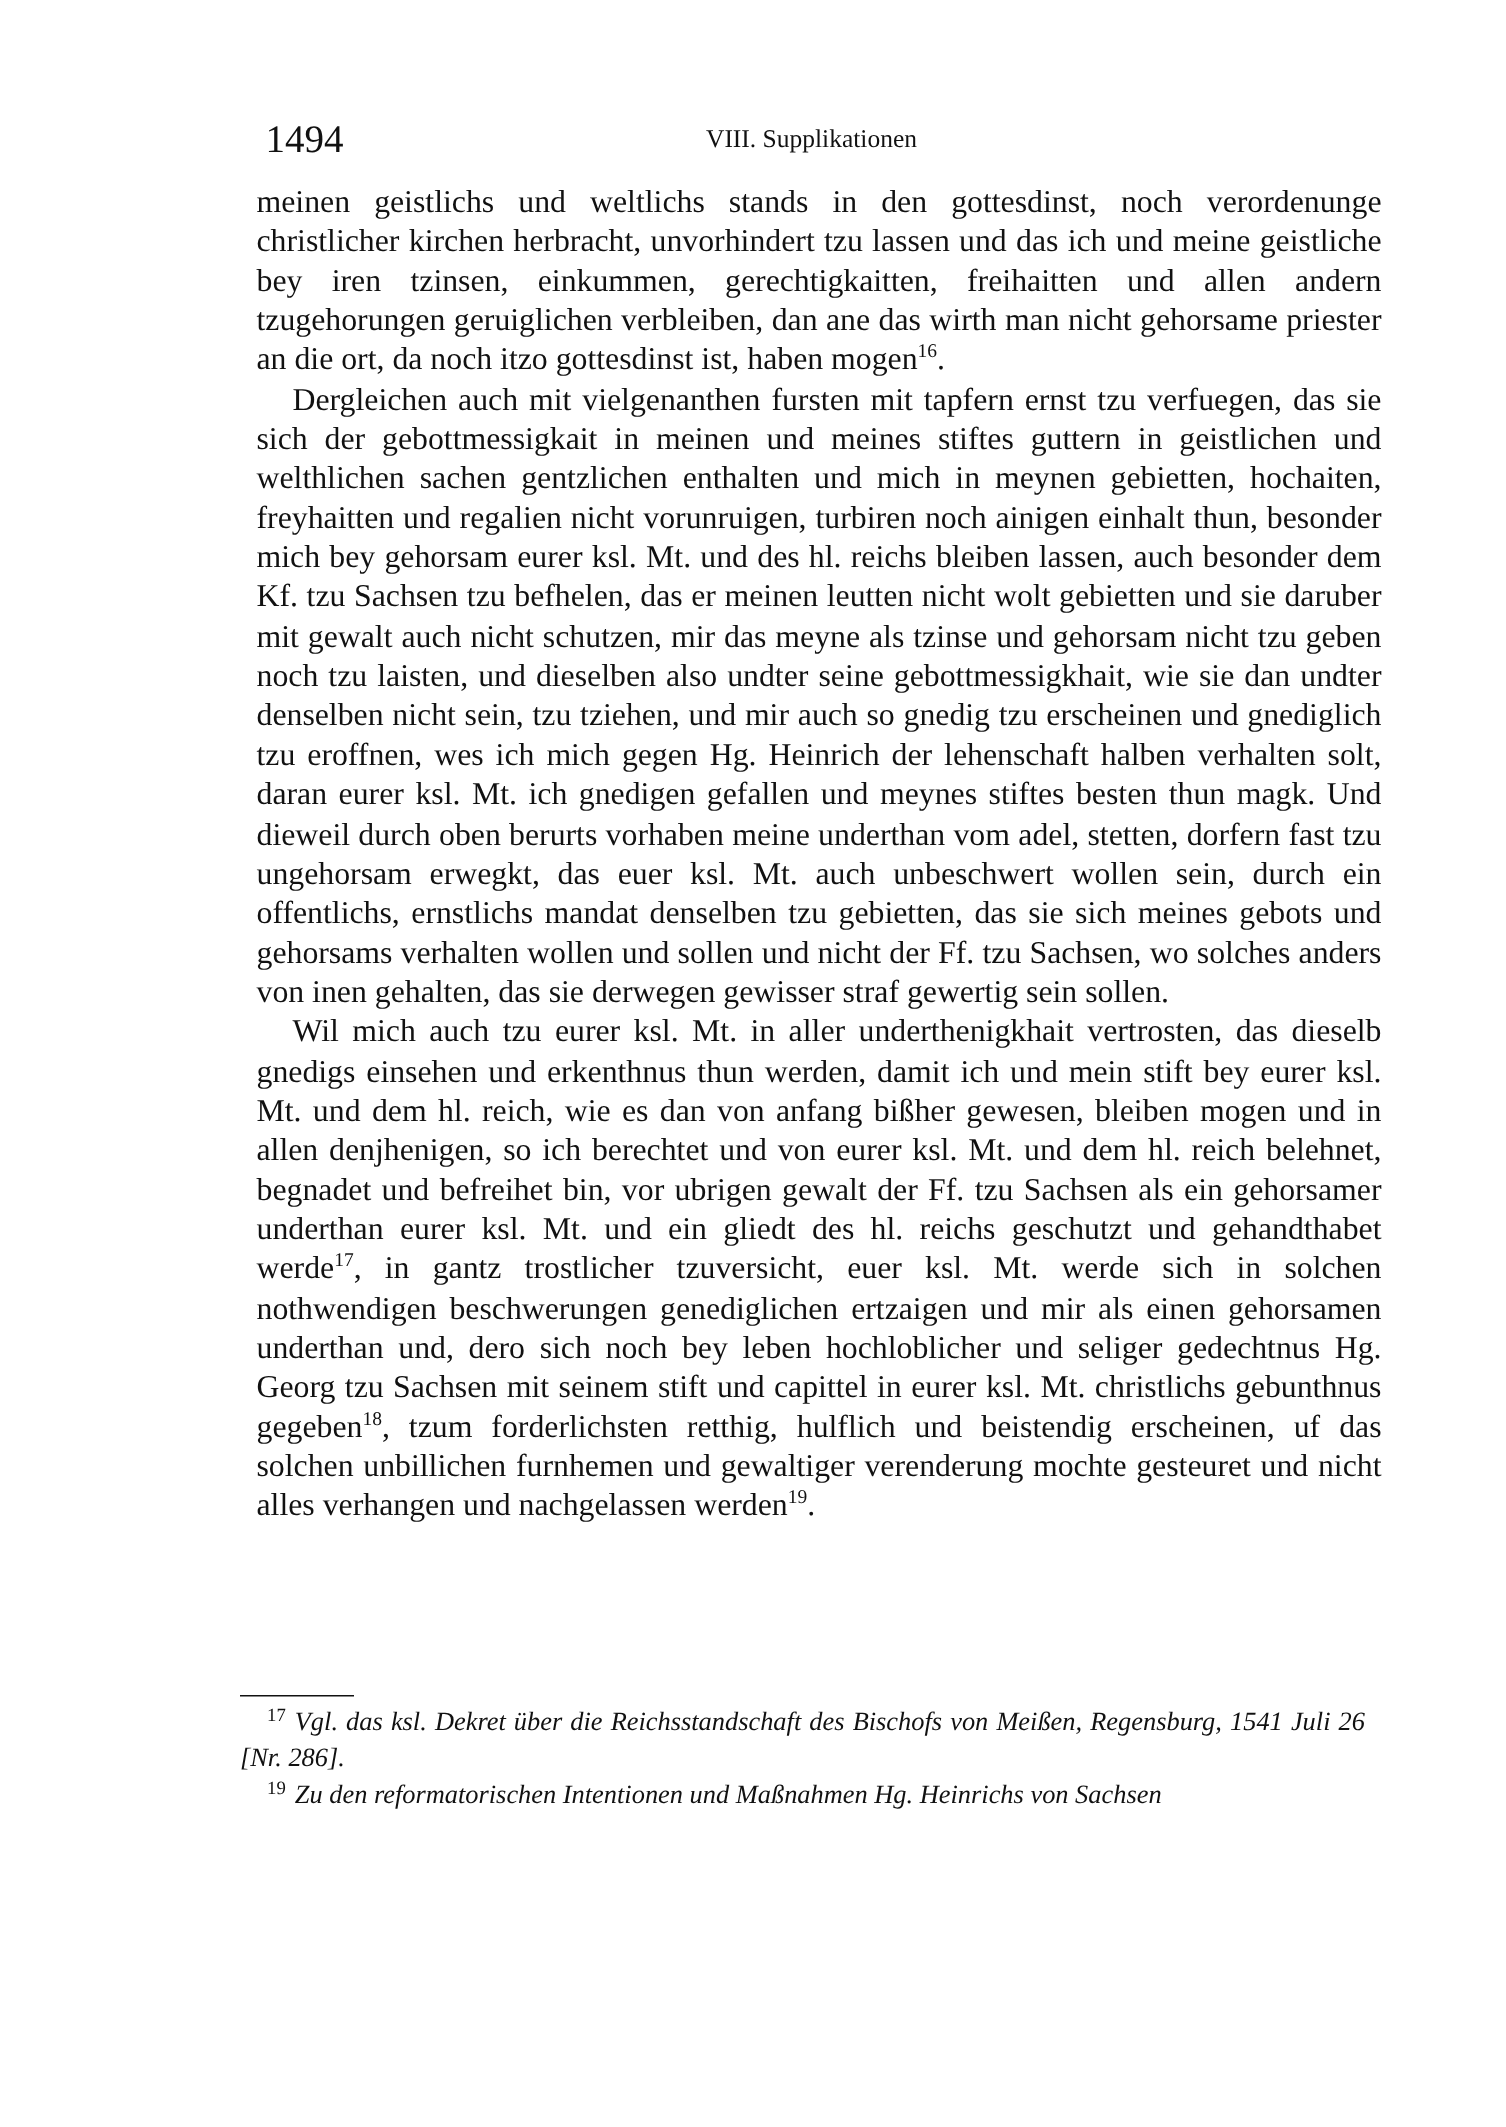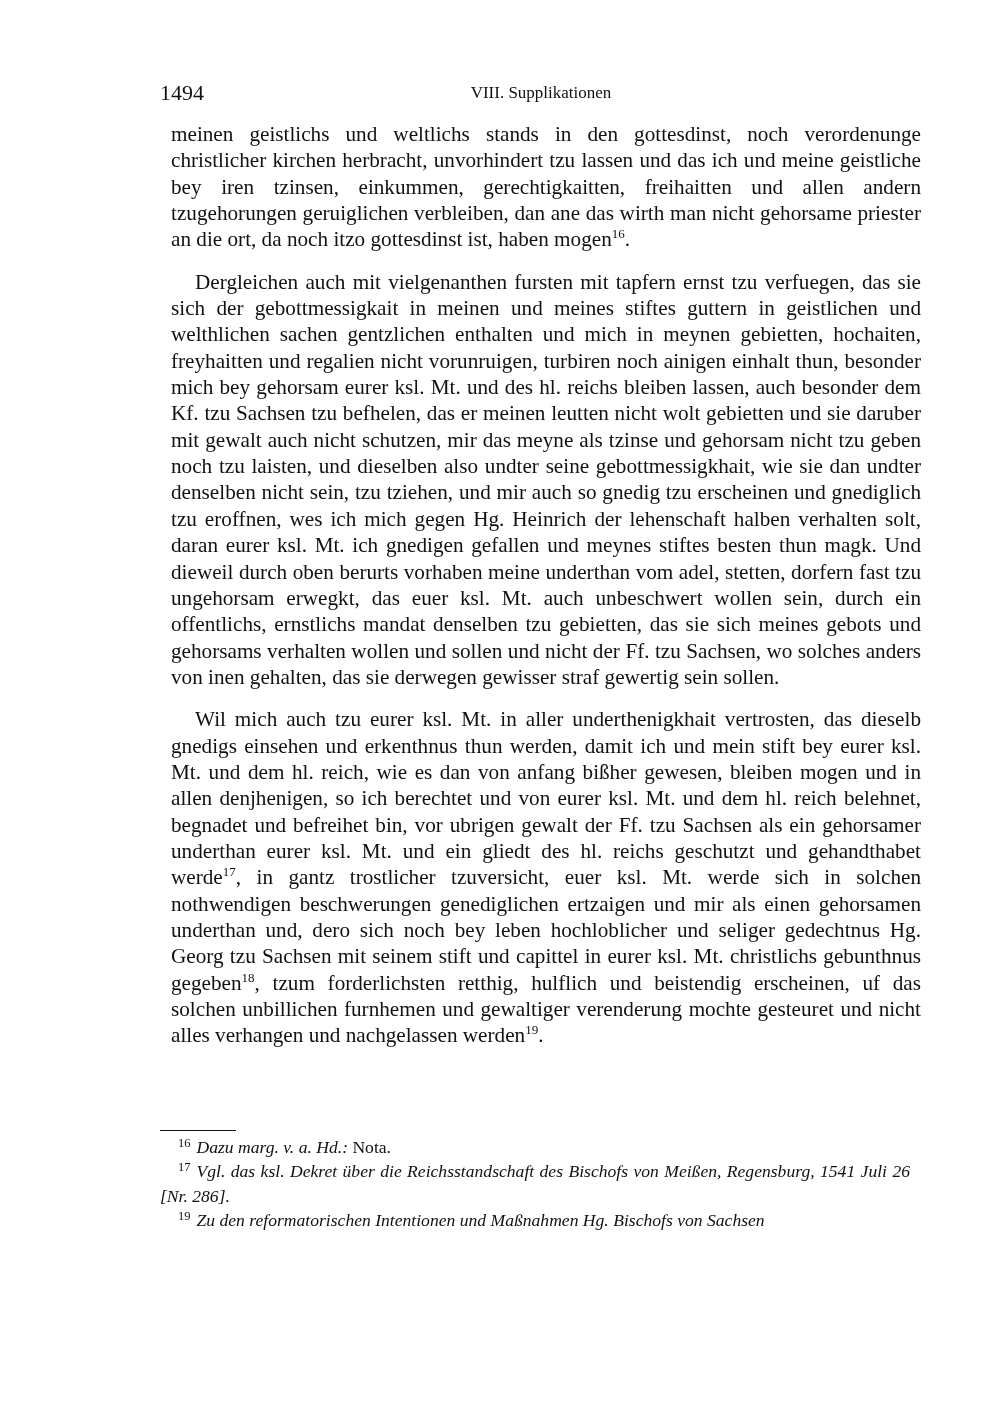--- a/index.html
+++ b/index.html
@@ -19,23 +19,23 @@
       position: absolute;
       left: 160px;
       top: 78px;
       width: 750px;
       height: 30px;
       font-size: 22px;
       line-height: 30px;
     }
     .page-number {
       position: absolute;
-      left: 0;
+      left: 17px;
       top: 0;
-      font-size: 22px;
+      font-size: 26px;
     }
     .running-title {
       position: absolute;
       left: 0;
       right: 0;
       top: 0;
       text-align: center;
       font-size: 17px;
       padding-left: 12px;
     }
@@ -49,21 +49,21 @@
       text-align: justify;
       hyphens: none;
     }
     .body-text p {
       margin: 0;
     }
     .body-text p.indent {
       text-indent: 24px;
     }
     .body-text p + p {
-      margin-top: 16px;
+      margin-top: 0;
     }
     sup {
       font-size: 13px;
       line-height: 0;
       vertical-align: 8px;
     }
     .footnote-rule {
       position: absolute;
       left: 160px;
       top: 1130px;
@@ -108,16 +108,15 @@
 
 <div class="body-text">
   <p><span>meinen geistlichs und weltlichs stands in den gottesdinst, noch verordenunge christlicher kirchen herbracht, unvorhindert tzu lassen und das ich und meine geistliche bey iren tzinsen, einkummen, gerechtigkaitten, freihaitten und allen andern tzugehorungen geruiglichen verbleiben, dan ane das wirth man nicht gehorsame priester an die ort, da noch itzo gottesdinst ist, haben mogen</span><sup>16</sup><span>.</span></p>
   <p class="indent"><span>Dergleichen auch mit vielgenanthen fursten mit tapfern ernst tzu verfuegen, das sie sich der gebottmessigkait in meinen und meines stiftes guttern in geistlichen und welthlichen sachen gentzlichen enthalten und mich in meynen gebietten, hochaiten, freyhaitten und regalien nicht vorunruigen, turbiren noch ainigen einhalt thun, besonder mich bey gehorsam eurer ksl. Mt. und des hl. reichs bleiben lassen, auch besonder dem Kf. tzu Sachsen tzu befhelen, das er meinen leutten nicht wolt gebietten und sie daruber mit gewalt auch nicht schutzen, mir das meyne als tzinse und gehorsam nicht tzu geben noch tzu laisten, und dieselben also undter seine gebottmessigkhait, wie sie dan undter denselben nicht sein, tzu tziehen, und mir auch so gnedig tzu erscheinen und gnediglich tzu eroffnen, wes ich mich gegen Hg. Heinrich der lehenschaft halben verhalten solt, daran eurer ksl. Mt. ich gnedigen gefallen und meynes stiftes besten thun magk. Und dieweil durch oben berurts vorhaben meine underthan vom adel, stetten, dorfern fast tzu ungehorsam erwegkt, das euer ksl. Mt. auch unbeschwert wollen sein, durch ein offentlichs, ernstlichs mandat denselben tzu gebietten, das sie sich meines gebots und gehorsams verhalten wollen und sollen und nicht der Ff. tzu Sachsen, wo solches anders von inen gehalten, das sie derwegen gewisser straf gewertig sein sollen.</span></p>
   <p class="indent"><span>Wil mich auch tzu eurer ksl. Mt. in aller underthenigkhait vertrosten, das dieselb gnedigs einsehen und erkenthnus thun werden, damit ich und mein stift bey eurer ksl. Mt. und dem hl. reich, wie es dan von anfang bißher gewesen, bleiben mogen und in allen denjhenigen, so ich berechtet und von eurer ksl. Mt. und dem hl. reich belehnet, begnadet und befreihet bin, vor ubrigen gewalt der Ff. tzu Sachsen als ein gehorsamer underthan eurer ksl. Mt. und ein gliedt des hl. reichs geschutzt und gehandthabet werde</span><sup>17</sup><span>, in gantz trostlicher tzuversicht, euer ksl. Mt. werde sich in solchen nothwendigen beschwerungen genediglichen ertzaigen und mir als einen gehorsamen underthan und, dero sich noch bey leben hochloblicher und seliger gedechtnus Hg. Georg tzu Sachsen mit seinem stift und capittel in eurer ksl. Mt. christlichs gebunthnus gegeben</span><sup>18</sup><span>, tzum forderlichsten retthig, hulflich und beistendig erscheinen, uf das solchen unbillichen furnhemen und gewaltiger verenderung mochte gesteuret und nicht alles verhangen und nachgelassen werden</span><sup>19</sup><span>.</span></p>
 </div>
 
 <div class="footnote-rule"></div>
 
 <div class="footnotes">
-  <p class="footnote"><span class="fn-num">16</span><span class="fn-italic">Dazu marg. v. a. Hd.:</span><span class="fn-roman"> Nota.</span></p>
   <p class="footnote"><span class="fn-num">17</span><span class="fn-italic">Vgl. das ksl. Dekret über die Reichsstandschaft des Bischofs von Meißen, Regensburg, 1541 Juli 26 [Nr. 286].</span><span class="fn-roman"></span></p>
-  <p class="footnote"><span class="fn-num">19</span><span class="fn-italic">Zu den reformatorischen Intentionen und Maßnahmen Hg. Bischofs von Sachsen</span><span class="fn-roman"></span></p>
+  <p class="footnote"><span class="fn-num">19</span><span class="fn-italic">Zu den reformatorischen Intentionen und Maßnahmen Hg. Heinrichs von Sachsen</span><span class="fn-roman"></span></p>
 </div>
 
 </body></html>

